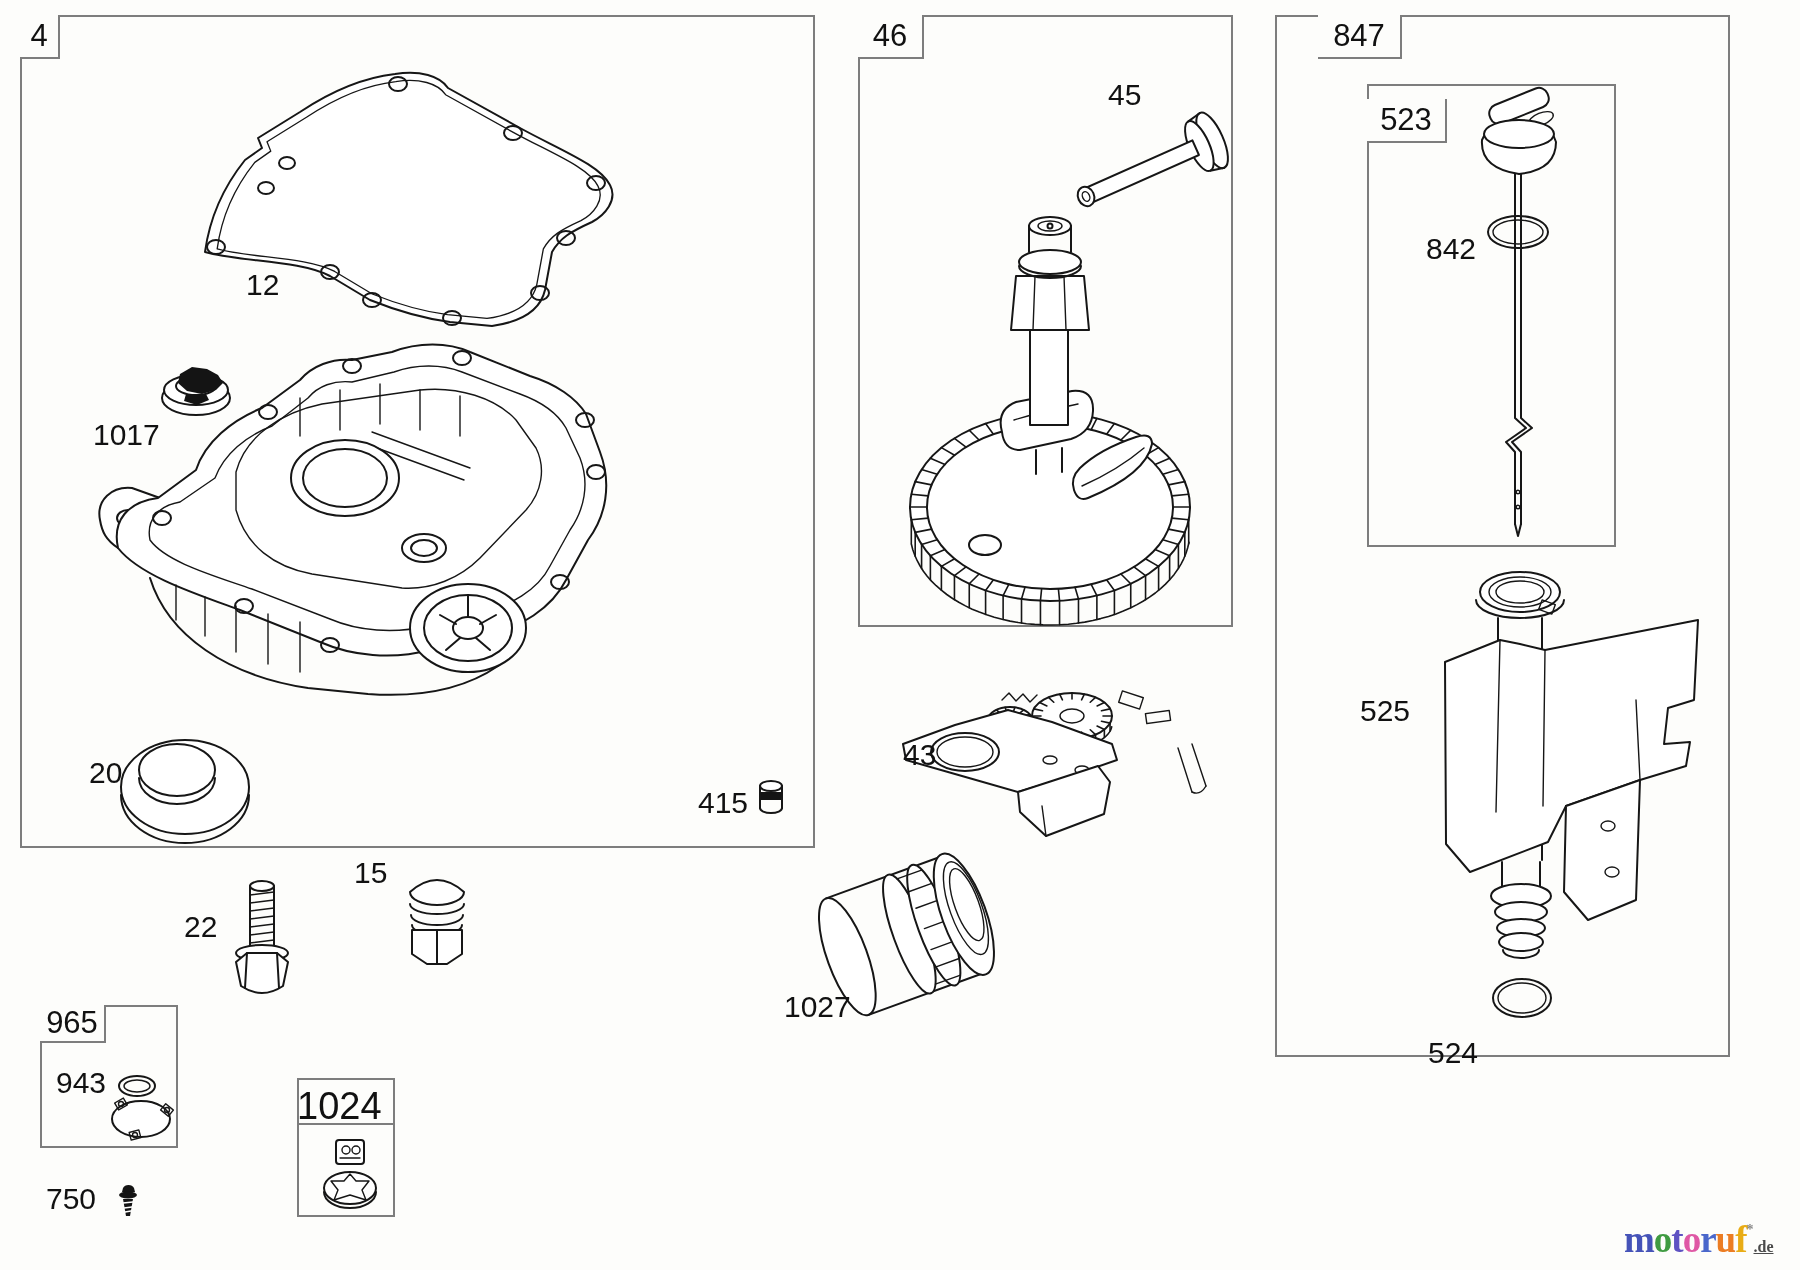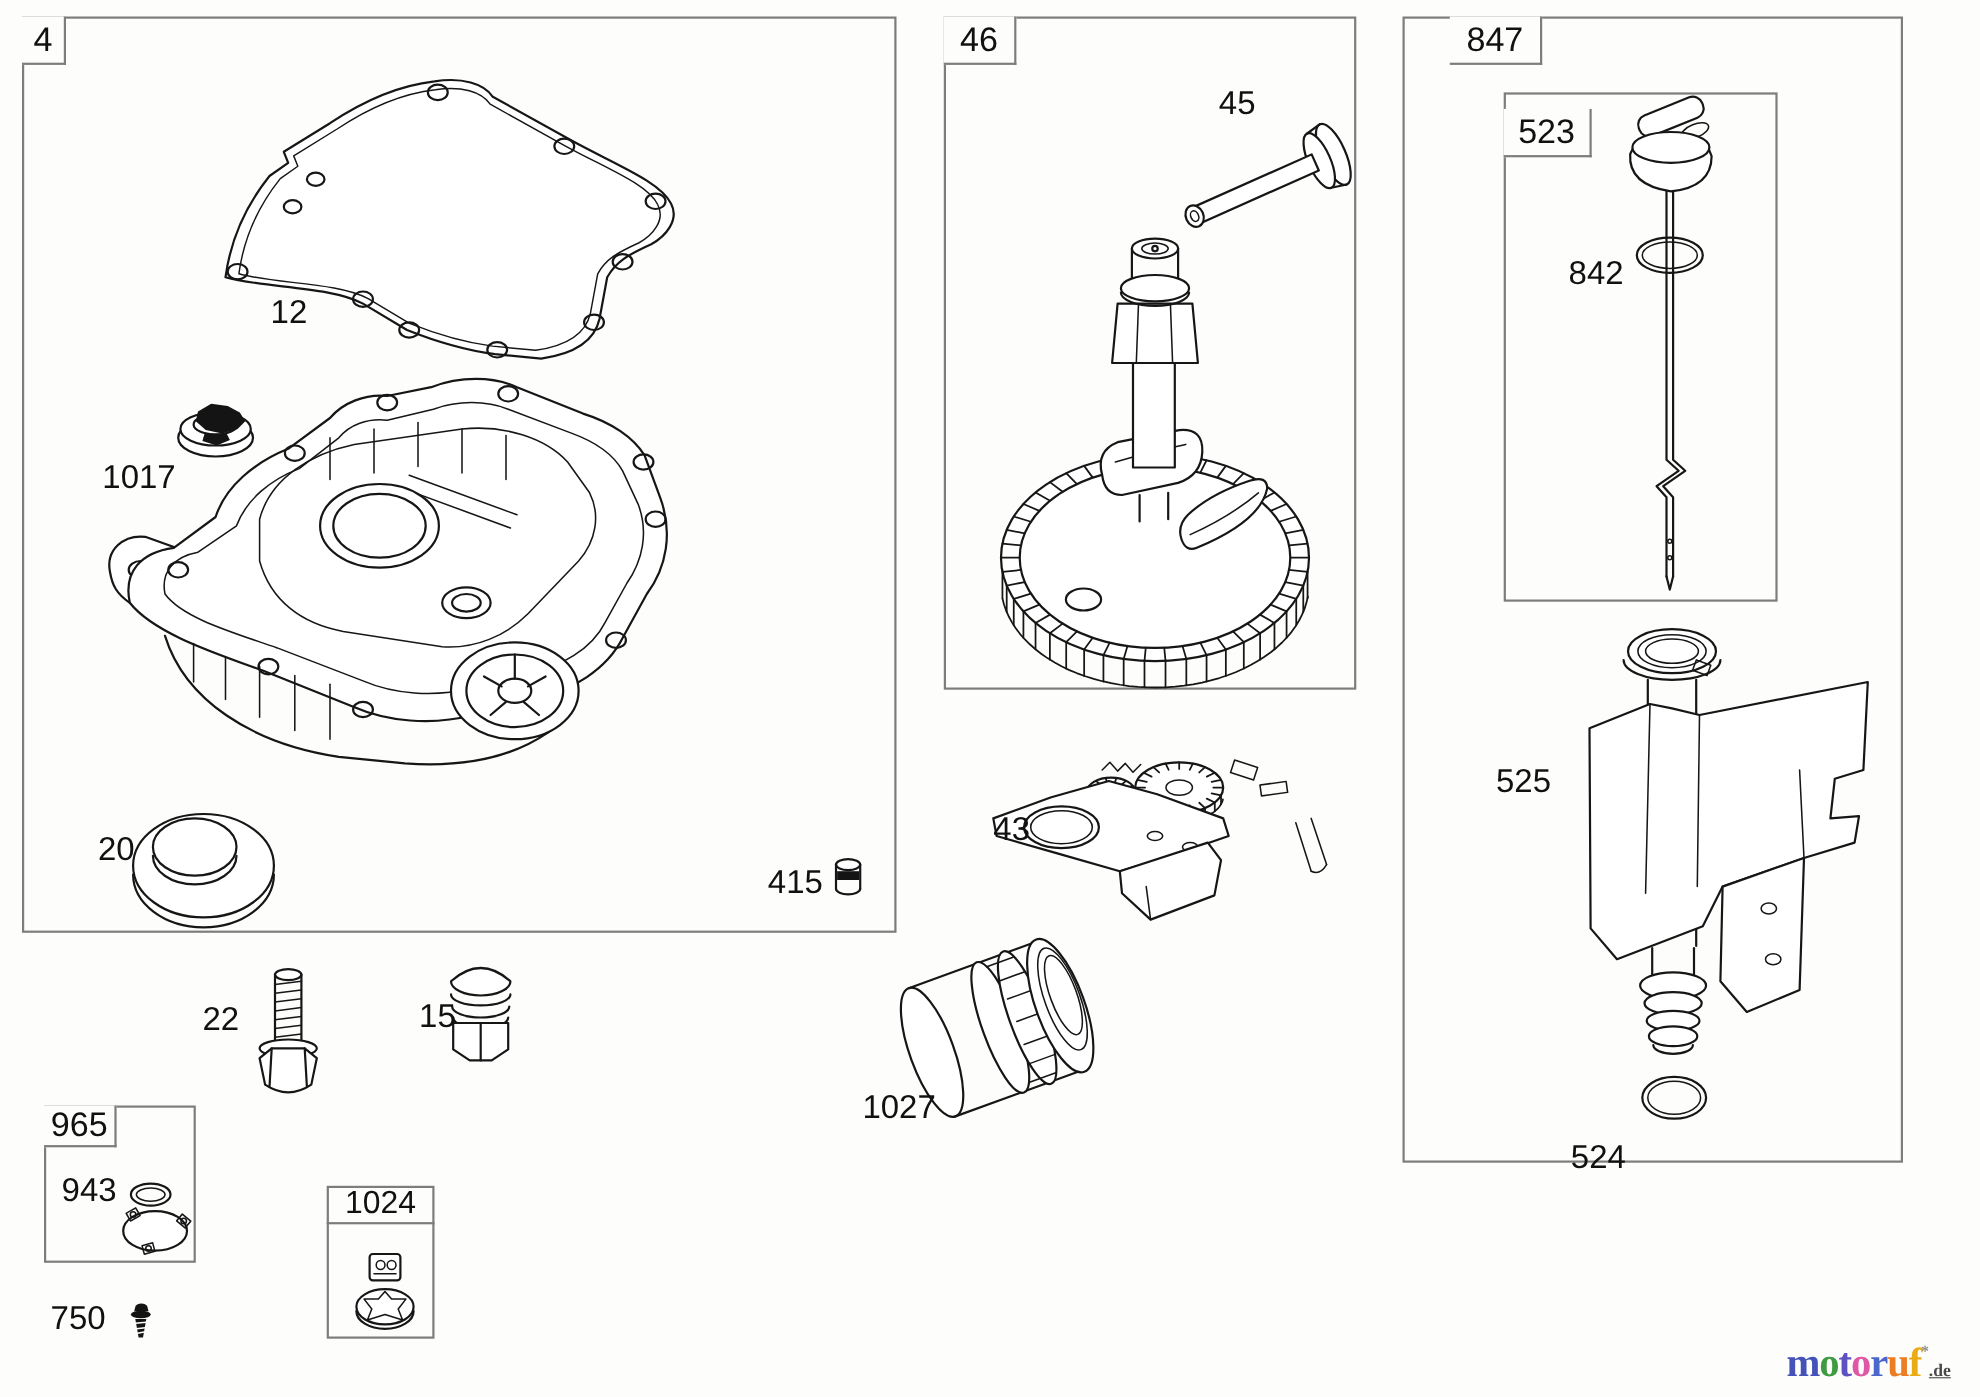--- a/index.html
+++ b/index.html
@@ -5,21 +5,21 @@
   :root{ --frame-border:#7d7d7d; --line:#161616; --text:#111; --bg:#fdfdfb; }
   html,body{margin:0;padding:0;}
   body{ background:#e9e9e9; font-family:"Liberation Sans","DejaVu Sans",sans-serif; }
   #stage{ position:relative; width:1800px; height:1270px; background:var(--bg); overflow:hidden; }
 
   .frame{ position:absolute; border:2px solid var(--frame-border); box-sizing:border-box; }
   .flabel{ position:absolute; border-right:2px solid var(--frame-border); border-bottom:2px solid var(--frame-border);
            box-sizing:border-box; display:flex; align-items:center; justify-content:center;
            font-size:31px; color:var(--text); background:var(--bg); }
   .flabel-row{ position:absolute; border-bottom:2px solid var(--frame-border); box-sizing:border-box;
-           display:flex; align-items:center; justify-content:center; font-size:29px; color:var(--text); }
+           display:flex; align-items:center; font-size:38px; color:var(--text);margin-top:12px; }
 
   .plabel{ position:absolute; font-size:30px; color:var(--text); white-space:nowrap; }
 
   #art{ position:absolute; left:0; top:0; }
   #art line,#art path,#art ellipse,#art circle,#art rect,#art polyline{
       stroke:var(--line); stroke-width:2; fill:none; stroke-linecap:round; stroke-linejoin:round;}
   #art .wf{ fill:#fff; }
   #art .df{ fill:#141414; stroke:none; }
   #art .thin{ stroke-width:1.4; }
   #art .gearteeth line, #art .gearteeth path{ stroke-width:1.6; }
@@ -445,21 +445,21 @@
       <ellipse cx="1522" cy="998" rx="29" ry="19"></ellipse>
       <ellipse class="thin" cx="1522" cy="998" rx="24" ry="15"></ellipse>
     </g>
   </svg>
 
   <div class="plabel" style="left:246px;top:268px;">12</div>
   <div class="plabel" style="left:93px;top:418px;">1017</div>
   <div class="plabel" style="left:60px;top:756px;margin-left:29px;">20</div>
   <div class="plabel" style="left:698px;top:786px;">415</div>
   <div class="plabel" style="left:184px;top:910px;">22</div>
-  <div class="plabel" style="left:354px;top:908px;margin-left:27px;">15</div>
+  <div class="plabel" style="left:354px;top:856px;">15</div>
   <div class="plabel" style="left:56px;top:1066px;">943</div>
   <div class="plabel" style="left:46px;top:1182px;">750</div>
   <div class="plabel" style="left:1108px;top:78px;">45</div>
   <div class="plabel" style="left:903px;top:738px;">43</div>
   <div class="plabel" style="left:784px;top:990px;">1027</div>
   <div class="plabel" style="left:1426px;top:232px;">842</div>
   <div class="plabel" style="left:1360px;top:694px;">525</div>
   <div class="plabel" style="left:1428px;top:1000px;margin-top:36px;">524</div>
 
 

